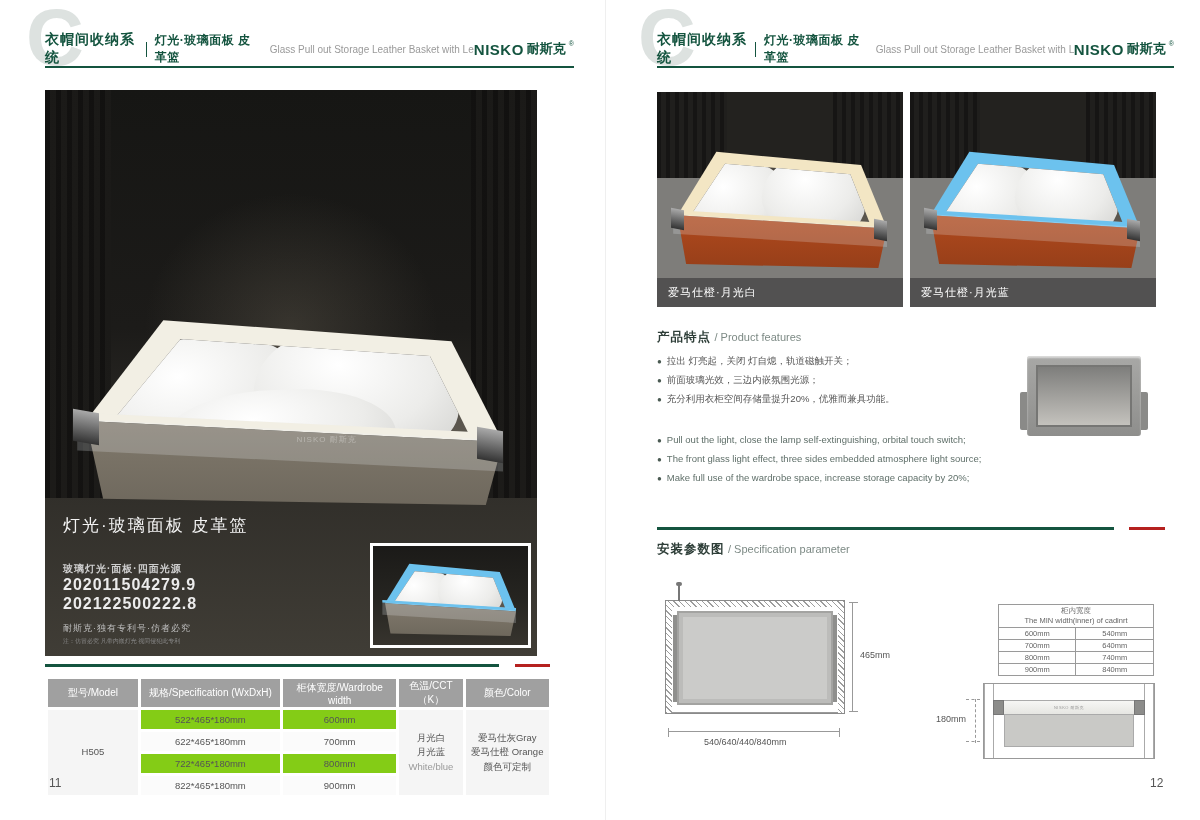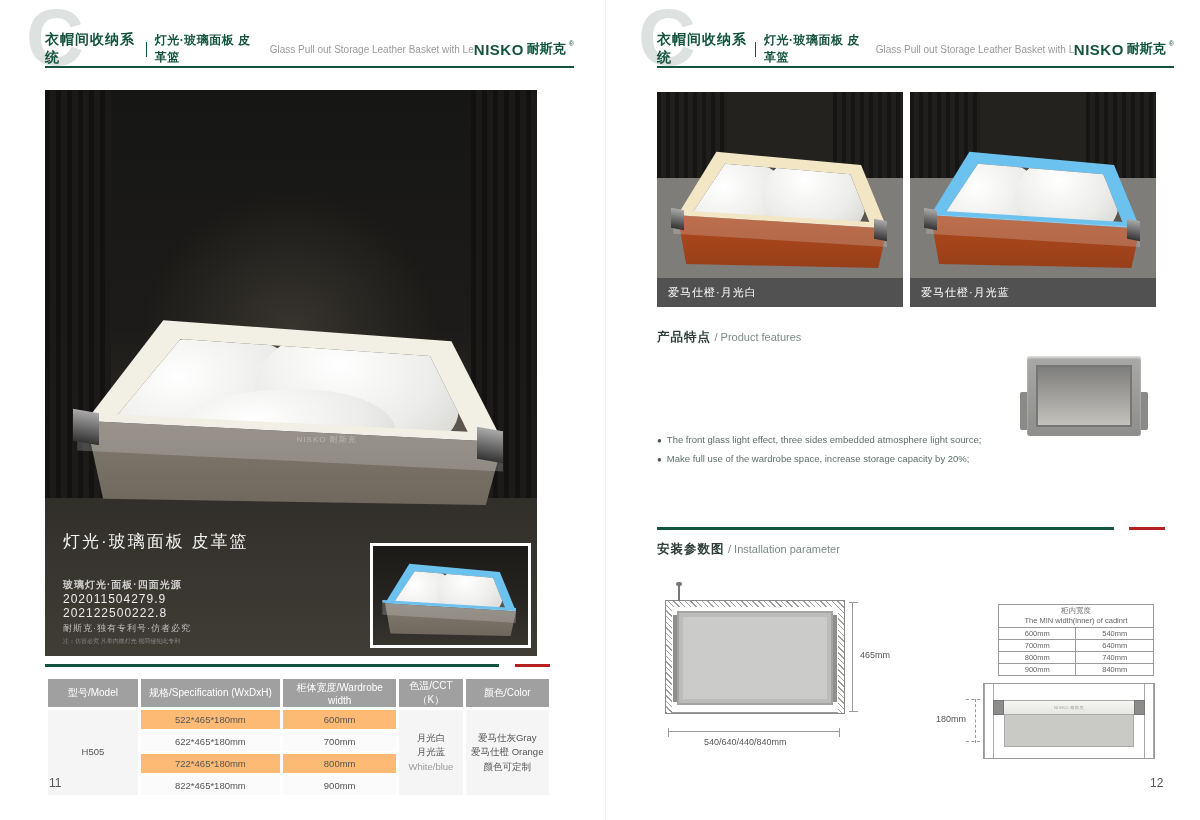--- a/index.html
+++ b/index.html
@@ -61,36 +61,36 @@
   .photo-main { position:absolute; left:45px; top:90px; width:492px; height:566px; overflow:hidden;
     background:linear-gradient(180deg,#161614 0%, #1c1b19 42%, #2c2a26 62%, #403d36 100%); }
   .photo-main .panel { position:absolute; top:0; width:66px; height:72%;
     background:repeating-linear-gradient(90deg,#121110 0 5px,#1b1a18 5px 11px); opacity:0.95; }
   .photo-main .panel.l { left:0; } .photo-main .panel.r { right:0; }
   .photo-main .backglow { position:absolute; left:20%; top:18%; width:60%; height:40%;
     background:radial-gradient(ellipse at 50% 60%, rgba(120,112,96,0.30), transparent 70%); }
   .hero-text { position:absolute; left:18px; bottom:10px; color:#eee; z-index:5; }
   .hero-text .t1 { font-size:17px; letter-spacing:2px; color:#f3f3f3; }
   .hero-text .t2 { font-size:10px; font-weight:bold; color:#cfcfcf; margin-top:25px; letter-spacing:1px; }
-  .hero-text .pat { font-size:12px; color:#ececec; line-height:1.18; letter-spacing:1px; }
-  .hero-text .t3 { font-size:9px; color:#bdbdbd; margin-top:2px; letter-spacing:1px; }
+  .hero-text .pat { font-size:16px; color:#ececec; line-height:1.18; letter-spacing:1px;font-weight:bold; }
+  .hero-text .t3 { font-size:9px; color:#bdbdbd; margin-top:8px; letter-spacing:1px; }
   .hero-text .t4 { font-size:6px; color:#8a8a8a; margin-top:2px; }
   .inset { position:absolute; right:6px; bottom:8px; width:155px; height:99px; border:3px solid #fff;
            background:linear-gradient(180deg,#1b1a18 0%, #262521 55%, #37342e 100%); overflow:hidden; z-index:6; }
 
   
   .rule { position:absolute; height:3px;
           background:linear-gradient(90deg, var(--c-green,#14543f) 0 90%, transparent 90% 93%, var(--c-red,#b5211f) 93% 100%); }
   .rule.left-pg { left:45px; top:664px; width:505px; }
   .spec-table { position:absolute; left:45px; top:676px; width:507px; border-collapse:separate;
                 border-spacing:3px 3px; font-size:9.5px; color:#555; }
   .spec-table th { background:var(--c-table_header_bg,#a0a0a0); color:#fff; font-weight:normal;
                    height:22px; font-size:10px; padding:0 2px; }
   .spec-table td { text-align:center; height:19px; padding:0 2px; }
-  .spec-table td.r0, .spec-table td.r2 { background:#fdba74;margin-left:18px; }
+  .spec-table td.r0, .spec-table td.r2 { background:#84cc16;margin-left:18px; }
   .spec-table td.r1, .spec-table td.r3 { background:#fbfbfb; }
   .spec-table td.span { background:#f5f5f5; line-height:1.5; }
   .spec-table .sub { color:#9a9a9a; }
 
   
   .photo-sm { position:absolute; top:92px; width:246px; height:215px; overflow:hidden;
     background:linear-gradient(180deg,#23221f 0 37%, #7e7d7a 37% 100%); }
   .photo-sm.p1 { left:45px; } .photo-sm.p2 { left:298px; }
   .photo-sm .panel { position:absolute; top:0; width:70px; height:40%;
     background:repeating-linear-gradient(90deg,#161514 0 4px,#201f1d 4px 9px); }
@@ -319,39 +319,45 @@
         <div class="mb r"></div>
       </div>
       <div class="cap">爱马仕橙·月光蓝</div>
     </div>
 
     <div class="sec-head feat-head">
       <span class="zh">产品特点</span>
       <span class="en">/ Product features</span>
     </div>
 
+    <ul class="blist zh" style="top:351px">
+      <li><span class="dot">●</span><span>拉出 灯亮起，关闭 灯自熄，轨道磁触开关；</span></li>
+      <li><span class="dot">●</span><span>前面玻璃光效，三边内嵌氛围光源；</span></li>
+      <li><span class="dot">●</span><span>充分利用衣柜空间存储量提升20%，优雅而兼具功能。</span></li>
+    </ul>
 
     <div class="thumb">
       <div class="tvf">
         <div class="tab l"></div>
         <div class="tab r"></div>
         <div class="tvi"></div>
       </div>
     </div>
 
     <ul class="blist en" style="top:430px">
+      <li><span class="dot">●</span><span>Pull out the light, close the lamp self-extinguishing, orbital touch switch;</span></li>
       <li><span class="dot">●</span><span>The front glass light effect, three sides embedded atmosphere light source;</span></li>
       <li><span class="dot">●</span><span>Make full use of the wardrobe space, increase storage capacity by 20%;</span></li>
     </ul>
 
     <div class="rule right-pg"></div>
 
     <div class="sec-head inst-head">
       <span class="zh">安装参数图</span>
-      <span class="en">/ Installation parameter</span>
+      <span class="en">/ Specification parameter</span>
     </div>
 
     <div class="tv-diag">
       <div class="ant"></div>
       <div class="cabin">
         <div class="rail l"></div>
         <div class="rail r"></div>
         <div class="bsk"></div>
       </div>
     </div>

